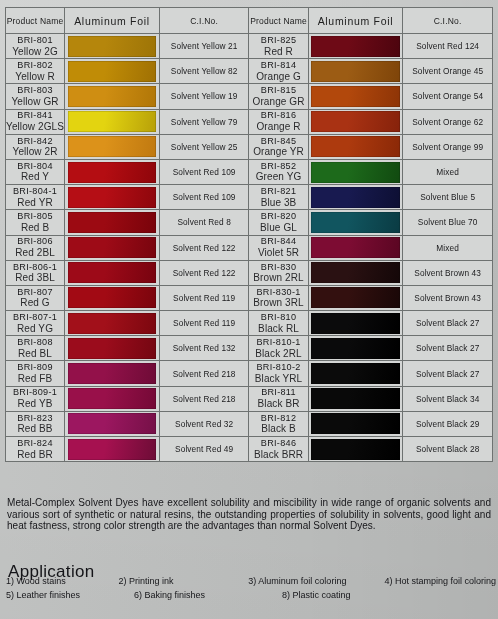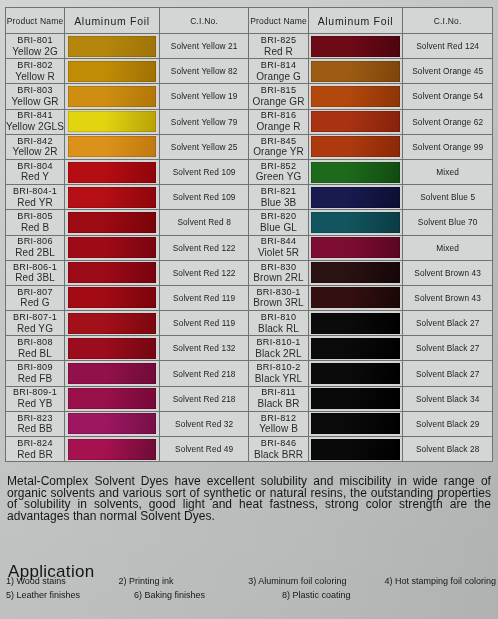--- a/index.html
+++ b/index.html
@@ -66,22 +66,22 @@
     height:21px;
     margin:1.6px 2.5px;
     box-shadow:0 0 0 .5px rgba(0,0,0,.25) inset;
   }
   
   col.c-name{width:58px;}
   col.c-foil{width:93px;}
   col.c-ci{width:88px;}
 
   #desc{
-    position:absolute;left:7px;top:476px;width:484px;
-    font-size:12px;line-height:11.6px;
+    position:absolute;left:7px;top:497px;width:484px;
+    font-size:10px;line-height:11.6px;
     text-align:justify;
     color:#16161a;
     letter-spacing:.05px;
   }
   #app-title{
     position:absolute;left:8px;top:562px;
     font-size:17px;letter-spacing:.3px;color:#141418;
   }
   #app-list{
     position:absolute;left:6px;top:576px;width:490px;
@@ -394,21 +394,21 @@
             <td class="name">
               <span class="code">BRI-823</span>
               <span class="shade">Red BB</span>
             </td>
             <td class="foil">
               <span class="swatch" style="background: linear-gradient(100deg, rgb(156, 23, 96) 0%, rgb(156, 23, 96) 42%, rgb(117, 16, 71) 100%);"></span>
             </td>
             <td class="ci">Solvent Red 32</td>
             <td class="name">
               <span class="code">BRI-812</span>
-              <span class="shade">Yellow B</span>
+              <span class="shade">Black B</span>
             </td>
             <td class="foil">
               <span class="swatch" style="background: linear-gradient(100deg, rgb(10, 10, 10) 0%, rgb(10, 10, 10) 42%, rgb(0, 0, 0) 100%);"></span>
             </td>
             <td class="ci">Solvent Black 29</td>
           </tr>
           <tr>
             <td class="name">
               <span class="code">BRI-824</span>
               <span class="shade">Red BR</span>

